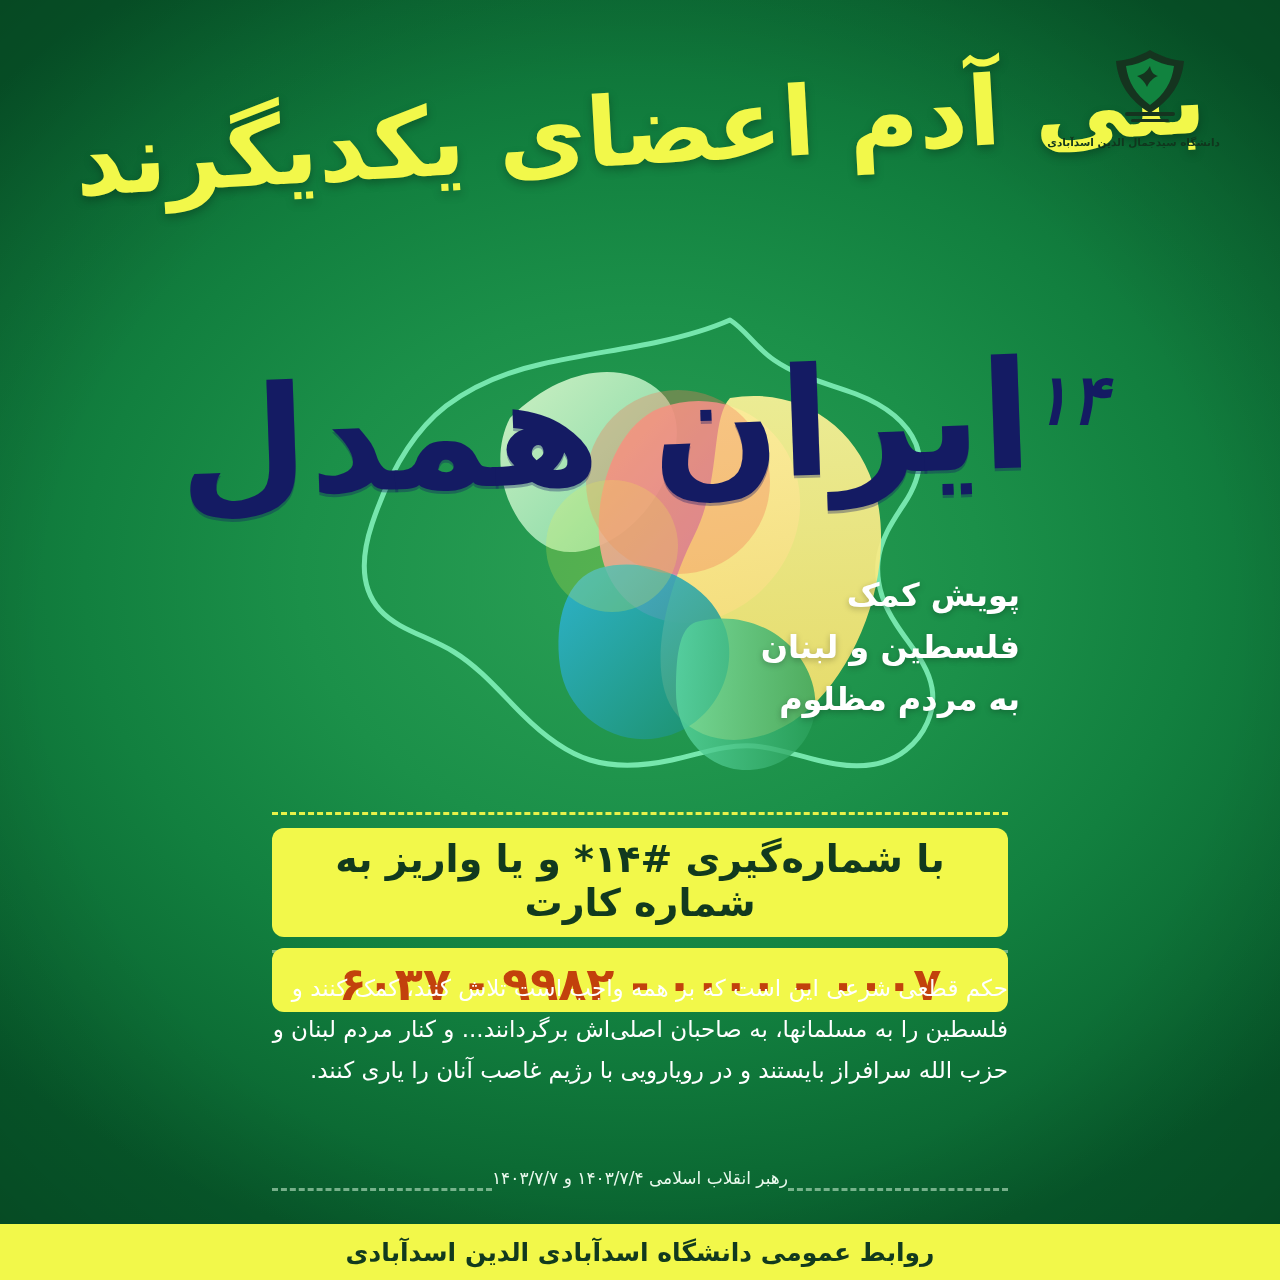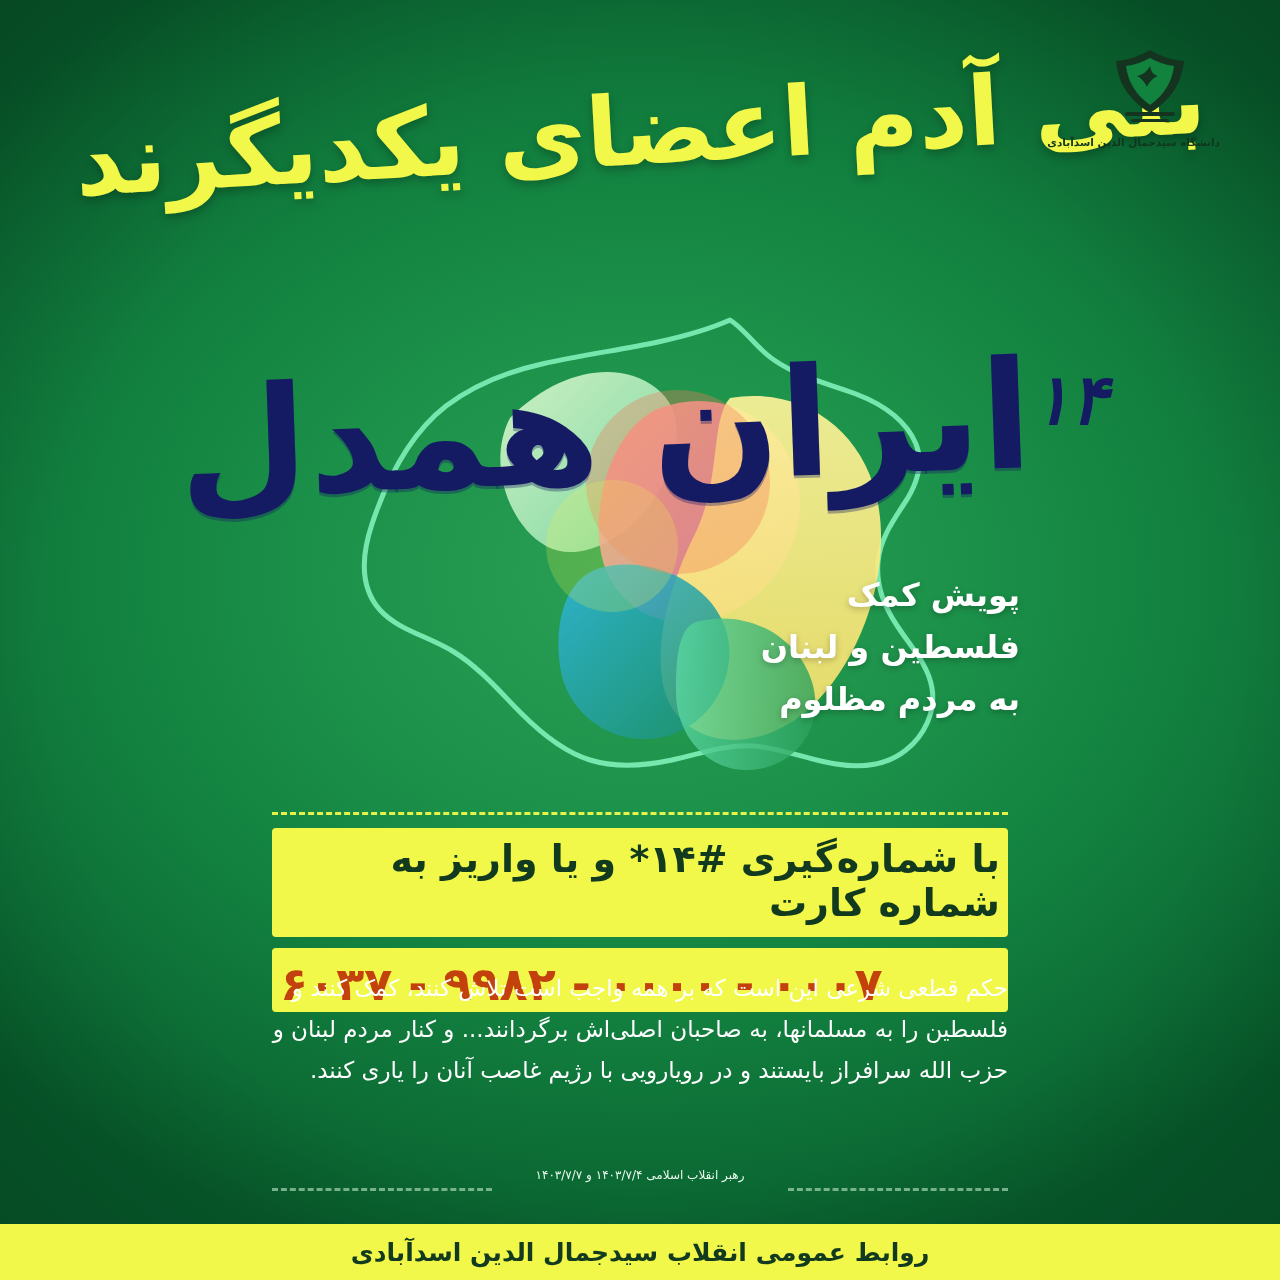--- a/index.html
+++ b/index.html
@@ -151,21 +151,22 @@
   .callouts {
     position: absolute;
     top: 828px;
     right: 272px;
     left: 272px;
     z-index: 5;
   }
   .bar {
     background: #f2f84a;
     color: #0e3b1c;
-    border-radius: 4px;
+    border-radius: 12px;
+    text-align: center;
     direction: rtl;
     font-weight: bold;
   }
   .bar.line1 {
     font-size: 38px;
     padding: 9px 8px 12px;
     letter-spacing: -1px;
     color: #123a1e;
   }
   .bar.line2 {
@@ -194,21 +195,21 @@
 
   
   .attrib {
     position: absolute;
     top: 1168px;
     left: 0;
     right: 0;
     text-align: center;
     z-index: 5;
     direction: rtl;
-    font-size: 12px;
+    font-size: 17px;
     color: #eafaee;
     letter-spacing: .3px;
   }
 
   
   .footer {
     position: absolute;
     left: 0;
     right: 0;
     bottom: 0;
@@ -327,16 +328,16 @@
   <div class="dash-rule r2"></div>
 
   <div class="quote">حکم قطعی شرعی این است که بر همه واجب است تلاش کنند، کمک کنند و فلسطین را به مسلمانها، به صاحبان اصلی‌اش برگردانند... و کنار مردم لبنان و حزب الله سرافراز بایستند و در رویارویی با رژیم غاصب آنان را یاری کنند.</div>
 
   <div class="dash-rule r3"></div>
   <div class="dash-rule r4"></div>
 
   <div class="attrib">رهبر انقلاب اسلامی ۱۴۰۳/۷/۴ و ۱۴۰۳/۷/۷</div>
 
   <div class="footer">
-    <div class="ft-text">روابط عمومی انقلاب سیدجمال الدین اسدآبادی</div>
+    <div class="ft-text">روابط عمومی دانشگاه اسدآبادی الدین اسدآبادی</div>
   </div>
 
 </div>
 
 </body></html>

